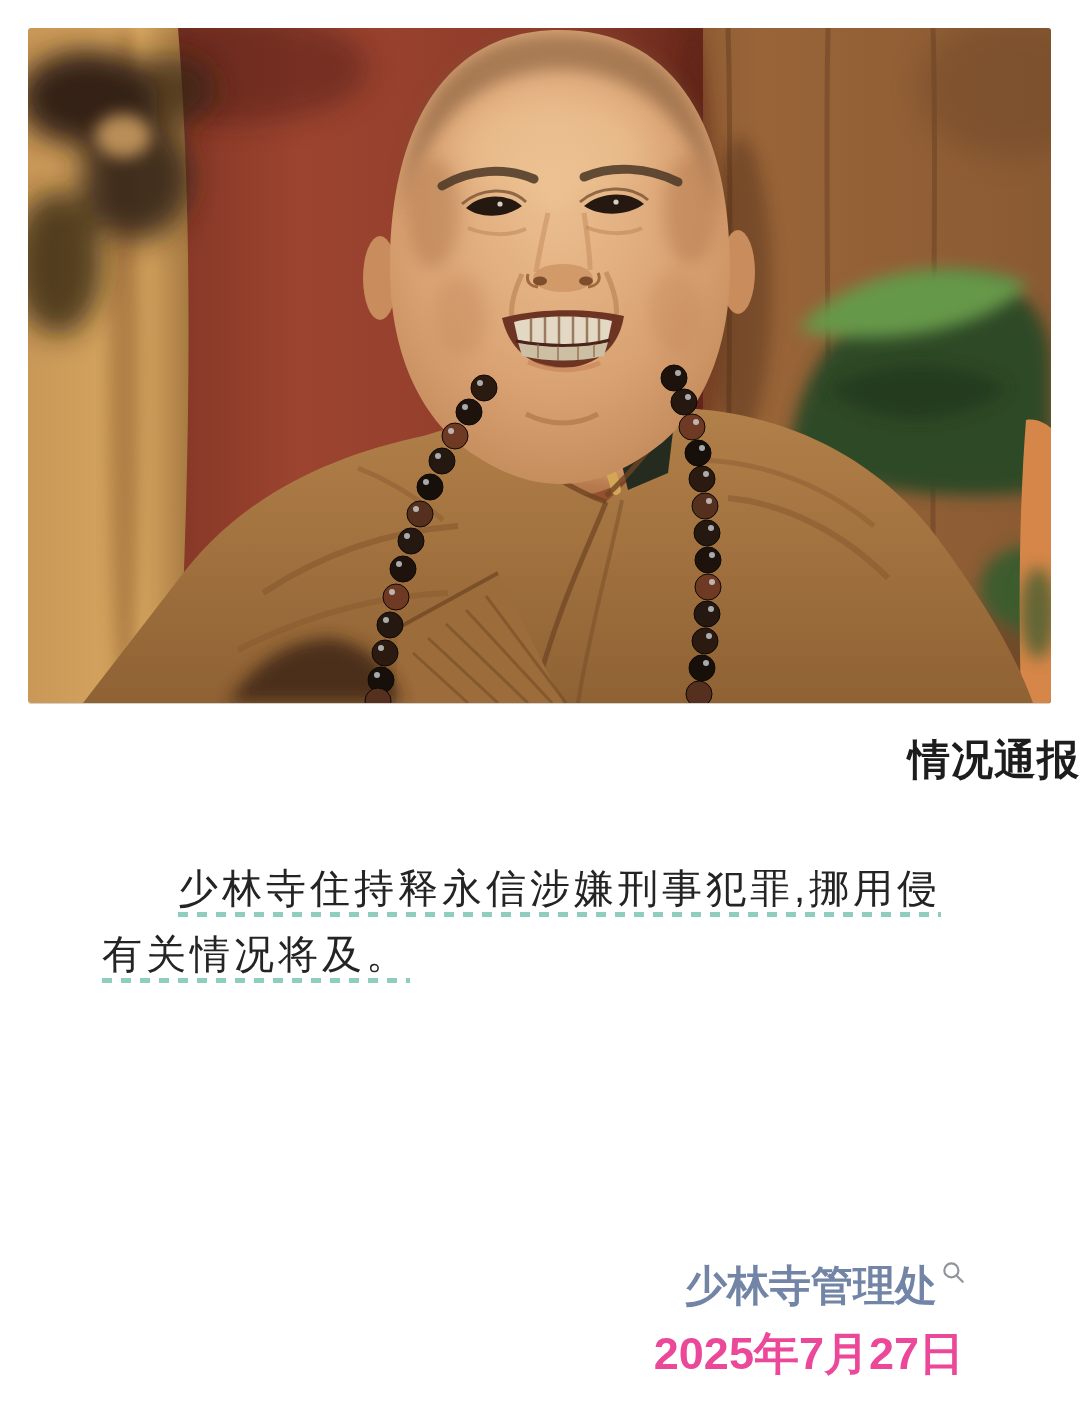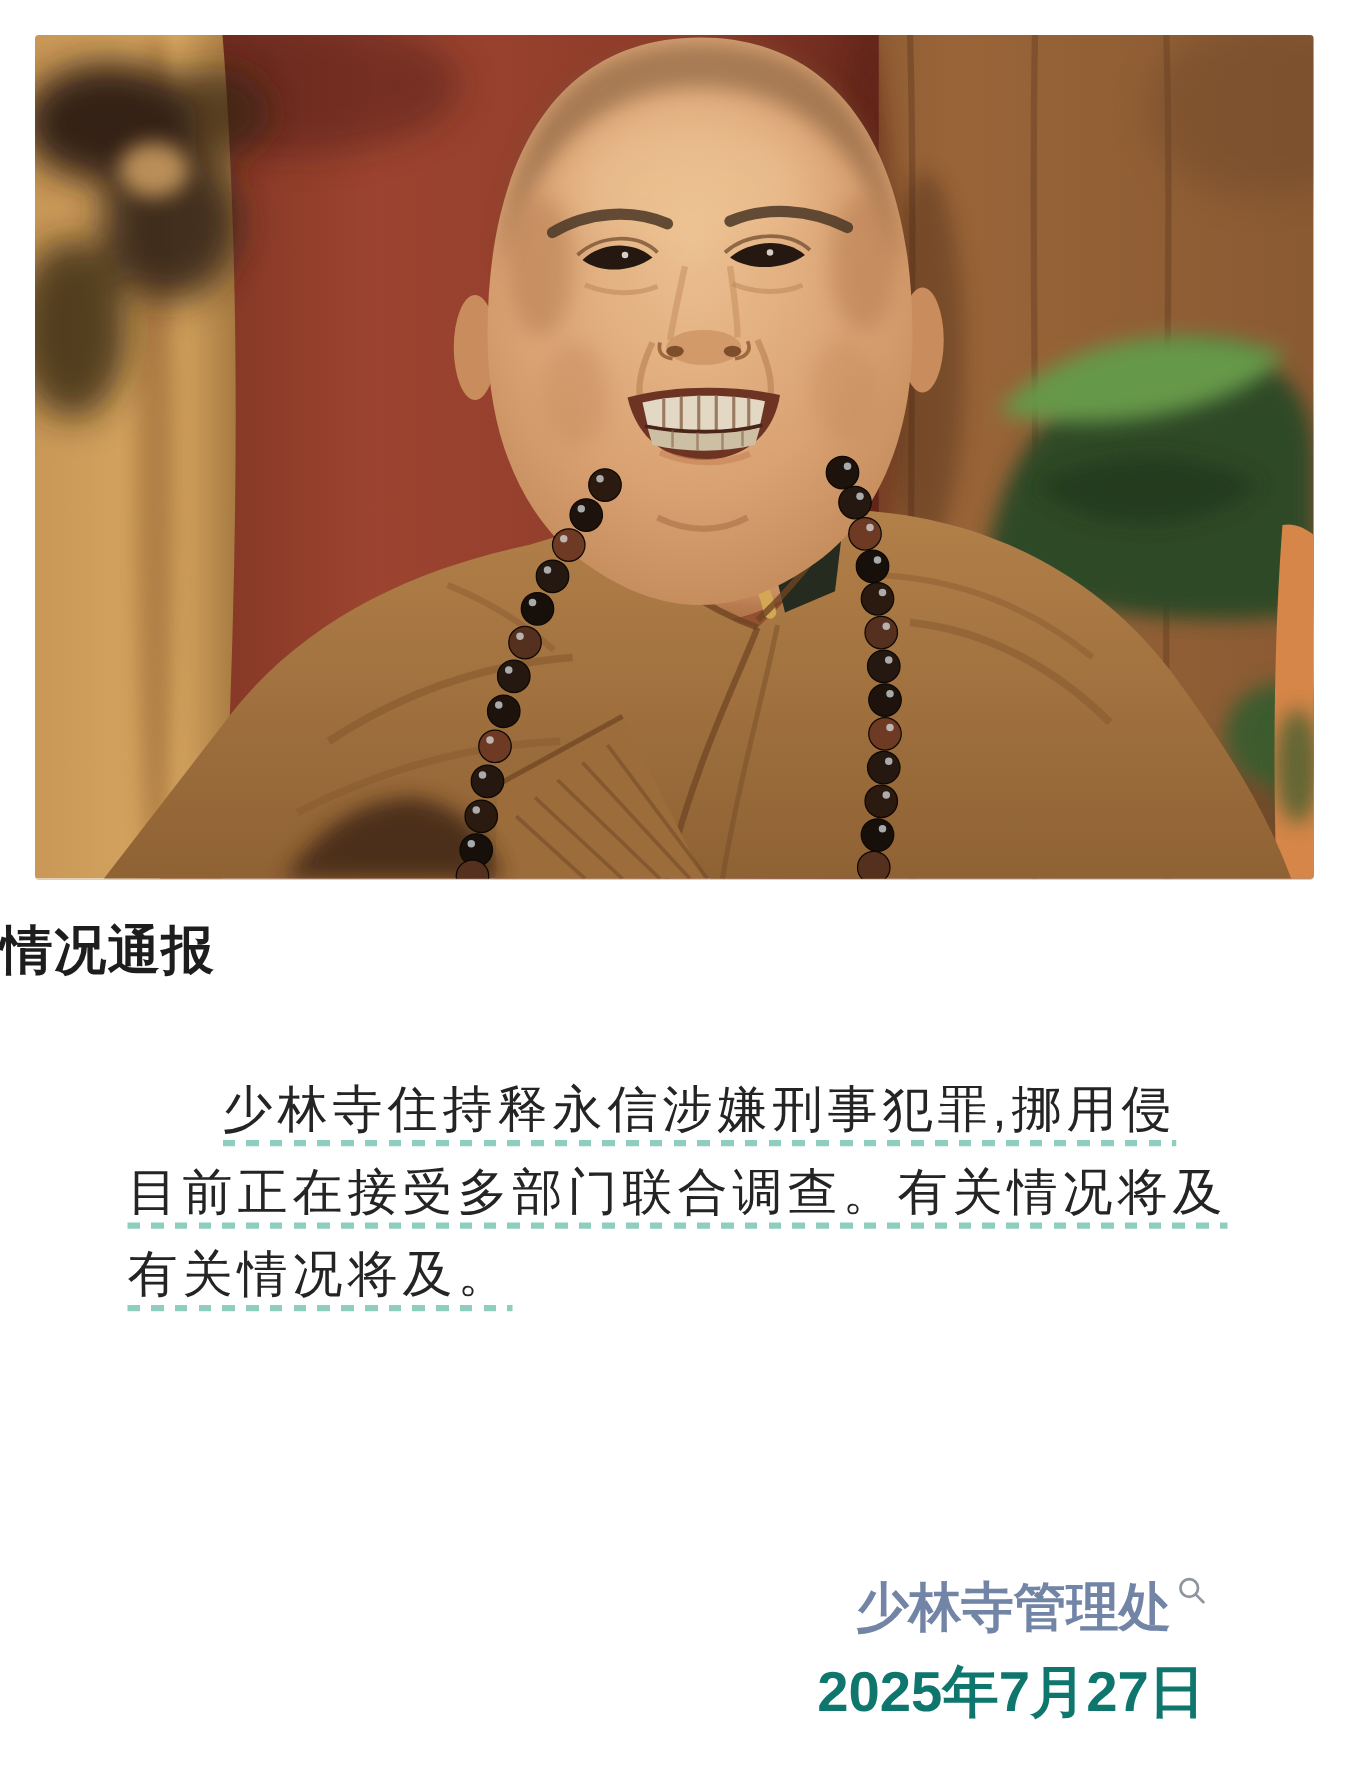--- a/index.html
+++ b/index.html
@@ -7,41 +7,41 @@
   .page {
     position:relative; width:1080px; height:1424px; background:#ffffff;
     font-family:"Liberation Sans","DejaVu Sans",sans-serif; color:#242424; overflow:hidden;
   }
   .photo {
     position:absolute; left:28px; top:28px; width:1023px; height:675px;
     border-radius:3px; overflow:hidden; box-shadow:0 1px 0 rgba(0,0,0,.18);
   }
   .photo svg { display:block; width:100%; height:100%; }
   .title {
-    position:absolute; top:736px; left:0; width:100%; text-align:left;
+    position:absolute; top:736px; left:0; width:100%; text-align:right;
     font-size:42px; line-height:48px; font-weight:700; letter-spacing:1px; color:#1d1d1d;
   }
   .bodytext {
     position:absolute; top:860px; left:102px; width:930px;
     font-size:40px; font-weight:400; letter-spacing:4px; color:#242424;
   }
   .line { white-space:nowrap; height:66px; line-height:56px; }
   .line:first-child { text-indent:76px; }
   .u {
     padding-bottom:7px;
     background:repeating-linear-gradient(90deg,#8fcebf 0 10px,rgba(0,0,0,0) 10px 19px) left bottom / 100% 5px no-repeat;
   }
   .sig {
     position:absolute; top:1262px; right:114px;
     font-size:42px; line-height:48px; font-weight:700; color:#7385a6; white-space:nowrap;
   }
   .sig .mag { display:inline-block; position:relative; top:-15px; margin-left:3px; }
   .date {
     position:absolute; top:1328px; right:116px;
-    font-size:45px; line-height:52px; font-weight:700; color:#0f766e; white-space:nowrap;
+    font-size:45px; line-height:52px; font-weight:700; color:#ec4899; white-space:nowrap;
   }
 </style>
 </head>
 <body>
 
 <div class="page">
 
   <div class="photo">
     <svg viewBox="0 0 1023 675" preserveAspectRatio="none">
       <defs>
@@ -240,21 +240,20 @@
             <circle cx="678" cy="635" r="3"></circle>
         </g>
       </g>
     </svg>
   </div>
 
   <h1 class="title">情况通报</h1>
 
   <div class="bodytext">
     <div class="line"><span class="u">少林寺住持释永信涉嫌刑事犯罪,挪用侵</span></div>
-    <div class="line"><span class="u">目前正在接受多部门联合调查。有关情况将及</span></div>
     <div class="line"><span class="u">有关情况将及。</span></div>
   </div>
 
   <div class="sig">
     <span>少林寺管理处</span><span class="mag"><svg width="26" height="26" viewBox="0 0 24 24">
           <circle cx="10.5" cy="10.5" r="6.5" fill="none" stroke="#8f959c" stroke-width="2"></circle>
           <line x1="15.6" y1="15.6" x2="21" y2="21" stroke="#8f959c" stroke-width="2" stroke-linecap="round"></line>
         </svg></span>
   </div>
 

